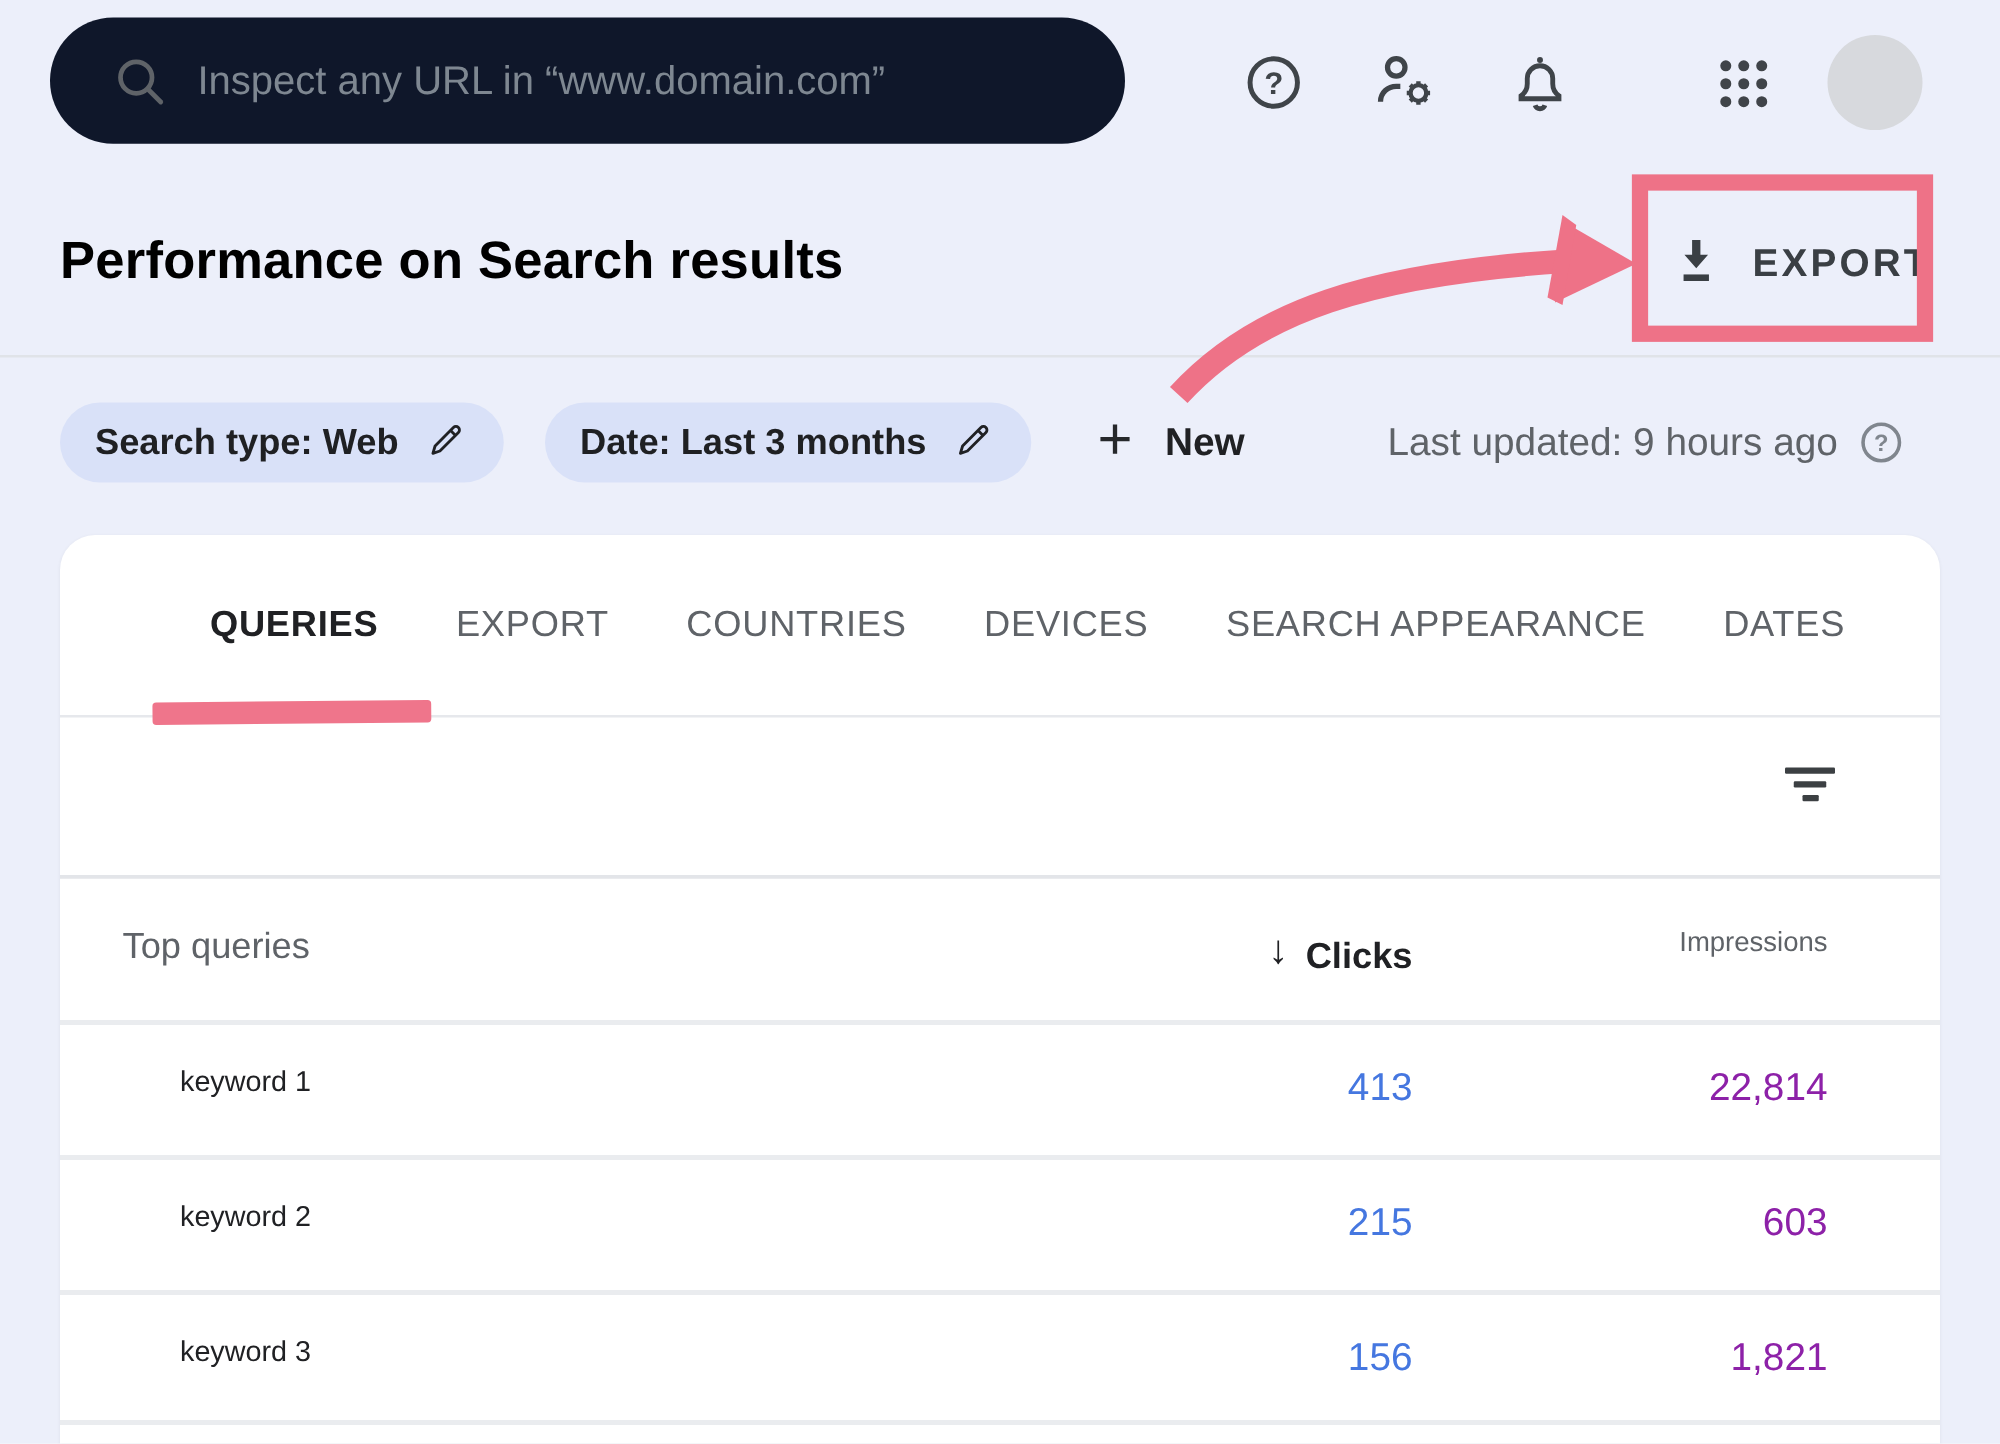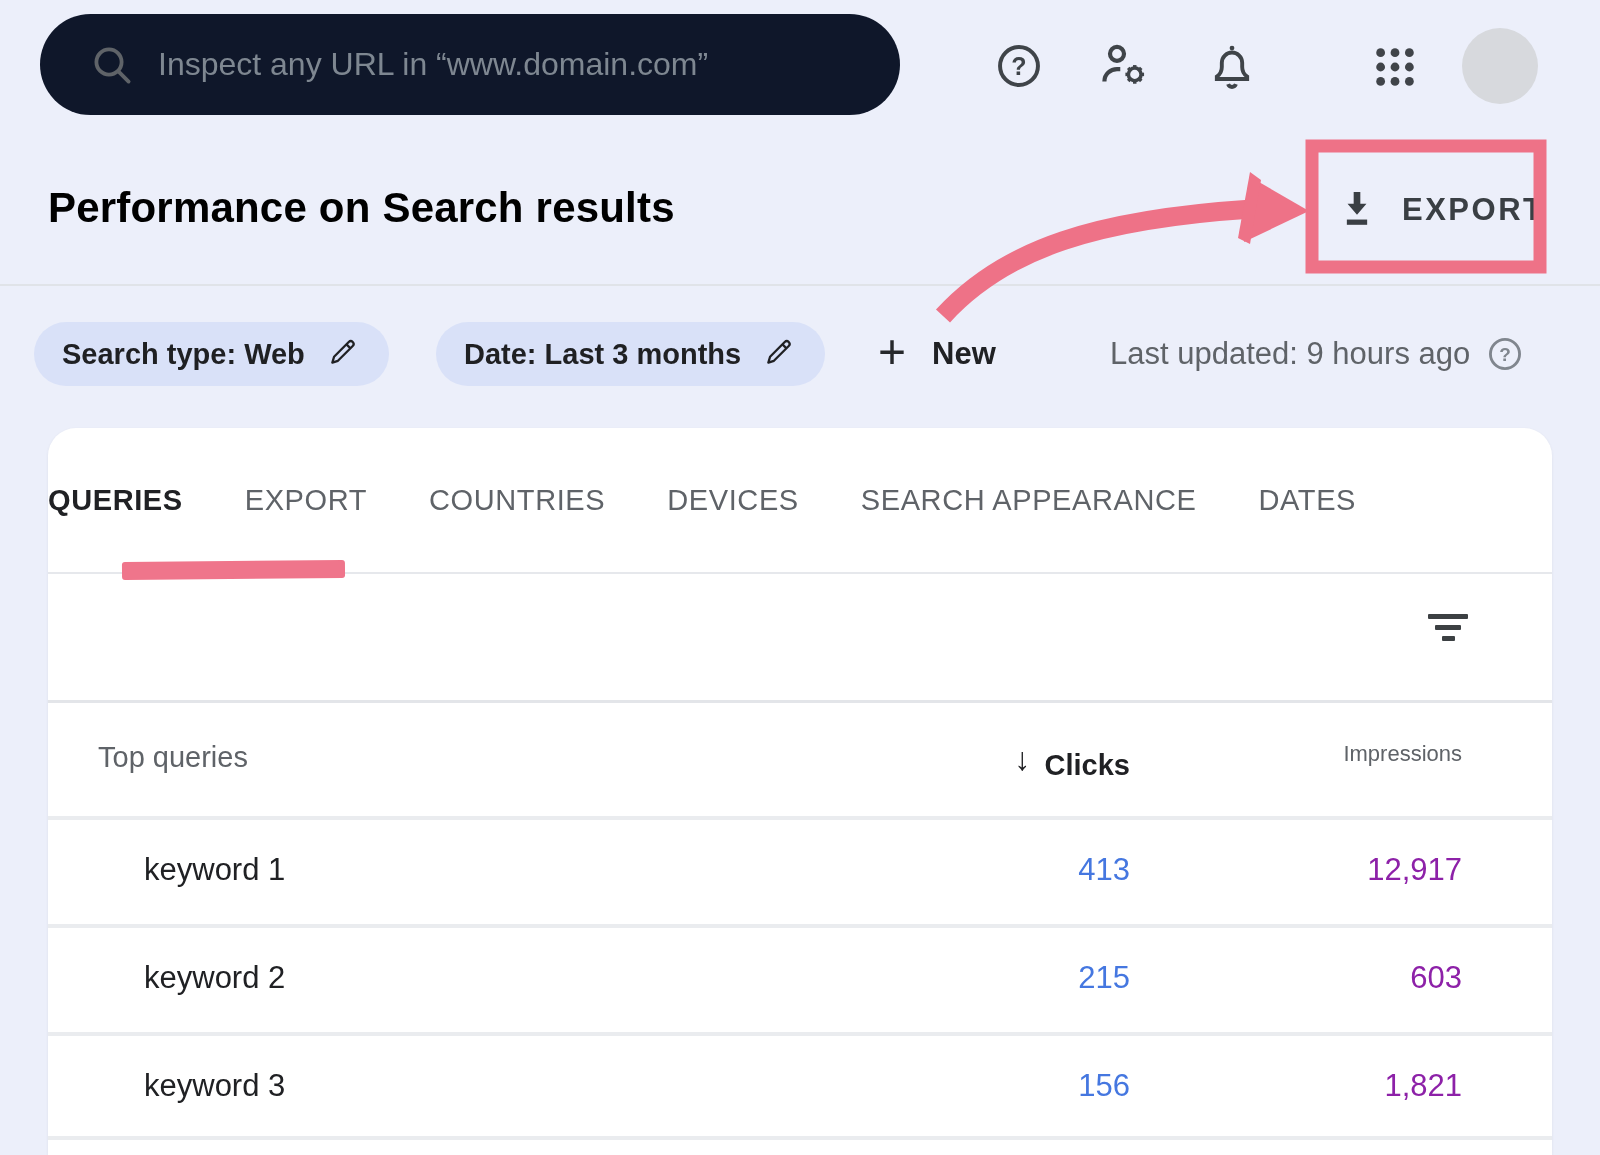--- a/index.html
+++ b/index.html
@@ -24,35 +24,35 @@
   .top-divider { position:absolute; left:0; top:284px; width:1600px; height:2px; background:#e0e3e8; }
 
   .export-btn { position:absolute; left:1336px; top:186px; display:flex; align-items:center;
                 gap:24px; cursor:pointer; }
   .export-btn .lbl { font-size:31px; font-weight:600; letter-spacing:2.5px; color:#3a3f44; }
 
   
   .chip { position:absolute; top:322px; height:64px; background:#d9e1f8; border-radius:32px;
           display:flex; align-items:center; padding:0 30px 0 28px; gap:22px; cursor:pointer; }
   .chip .txt { font-size:29px; font-weight:600; color:#1f2023; white-space:nowrap; }
-  .chip1 { left:34px; }
+  .chip1 { left:48px; }
   .chip2 { left:436px; }
   .new-btn { position:absolute; left:878px; top:322px; height:64px; display:flex; align-items:center;
              gap:26px; cursor:pointer; }
   .new-btn .plus { font-size:48px; font-weight:400; color:#26282b; line-height:1; margin-top:-4px; }
   .new-btn .txt { font-size:31px; font-weight:700; color:#202124; }
   .last-updated { position:absolute; left:1082px; top:322px; height:64px; display:flex; align-items:center;
                   gap:16px; }
   .last-updated .txt { font-size:31px; color:#5f6368; white-space:nowrap;margin-left:28px; }
 
   
   .card { position:absolute; left:48px; top:428px; width:1504px; height:727px; background:#ffffff;
           border-radius:28px 28px 0 0; box-shadow:0 1px 3px rgba(60,64,67,.08); }
   .tabs { position:absolute; left:0; top:0; width:100%; height:144px; display:flex; align-items:center;
-          column-gap:62px; }
+          padding-left:120px; column-gap:62px; }
   .tab { font-size:29px; letter-spacing:.6px; color:#5f6368; cursor:pointer; white-space:nowrap; }
   .tab.active { color:#202124; font-weight:700; }
   .tabs-divider { position:absolute; left:0; top:144px; width:100%; height:2px; background:#e6e8ec; }
 
   .pink-underline { position:absolute; left:74px; top:133px; width:223px; height:18px;
                     background:#ef758b; border-radius:3px; transform:rotate(-.5deg); }
 
   .toolbar { position:absolute; left:0; top:146px; width:100%; height:126px; }
   .funnel { position:absolute; right:84px; top:34px; width:40px; height:40px; cursor:pointer;
             display:flex; flex-direction:column; align-items:center; gap:6px; padding-top:6px; }
@@ -64,21 +64,21 @@
   .thead { position:absolute; left:0; top:275px; width:100%; height:113px; }
   .th-queries { position:absolute; left:50px; top:38px; font-size:29px; color:#5f6368; }
   .th-clicks { position:absolute; right:422px; top:34px; display:flex; align-items:center; gap:14px; cursor:pointer; }
   .th-clicks .arr { font-size:32px; color:#202124; }
   .th-clicks .txt { font-size:29px; font-weight:700; color:#202124;margin-top:12px; }
   .th-impr { position:absolute; right:90px; top:38px; font-size:22px; color:#5f6368; cursor:pointer; }
 
   .tbody { position:absolute; left:0; top:388px; width:100%; }
   .t-row { position:relative; height:108px; border-top:4px solid #eaecef; cursor:pointer; }
   .t-row:last-child { border-bottom:4px solid #eaecef; }
-  .td-query { position:absolute; left:96px; top:32px; font-size:31px; color:#202124; }
+  .td-query { position:absolute; left:96px; top:32px; font-size:23px; color:#202124; }
   .td-clicks { position:absolute; right:422px; top:32px; font-size:31px; color:#4577e0;margin-left:28px; }
   .td-impr { position:absolute; right:90px; top:32px; font-size:31px; color:#8d21a8; }
 
   
   .annotation { position:absolute; left:0; top:0; width:1600px; height:1155px; pointer-events:none; }
 </style>
 </head>
 <body>
 
 <div>
@@ -219,21 +219,21 @@
         <span class="arr">↓</span>
         <span class="txt">Clicks</span>
       </span>
       <span class="th-impr">Impressions</span>
     </div>
 
     <div class="tbody">
       <div class="t-row">
         <span class="td-query">keyword 1</span>
         <span class="td-clicks">413</span>
-        <span class="td-impr">12,917</span>
+        <span class="td-impr">22,814</span>
       </div>
       <div class="t-row">
         <span class="td-query">keyword 2</span>
         <span class="td-clicks">215</span>
         <span class="td-impr">603</span>
       </div>
       <div class="t-row">
         <span class="td-query">keyword 3</span>
         <span class="td-clicks">156</span>
         <span class="td-impr">1,821</span>

